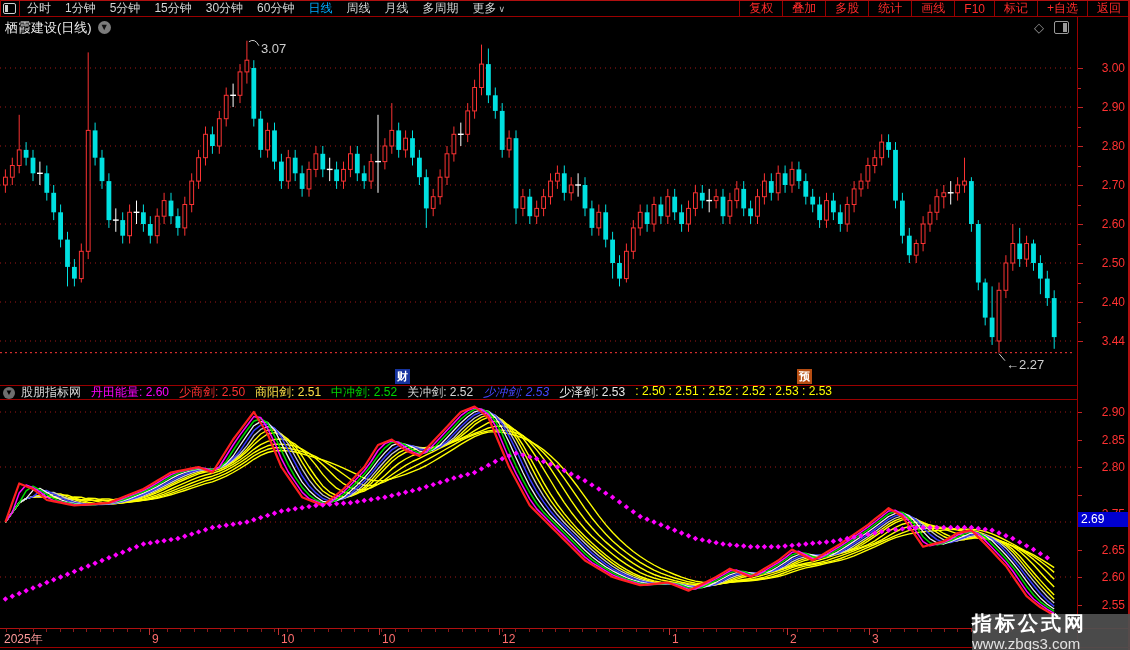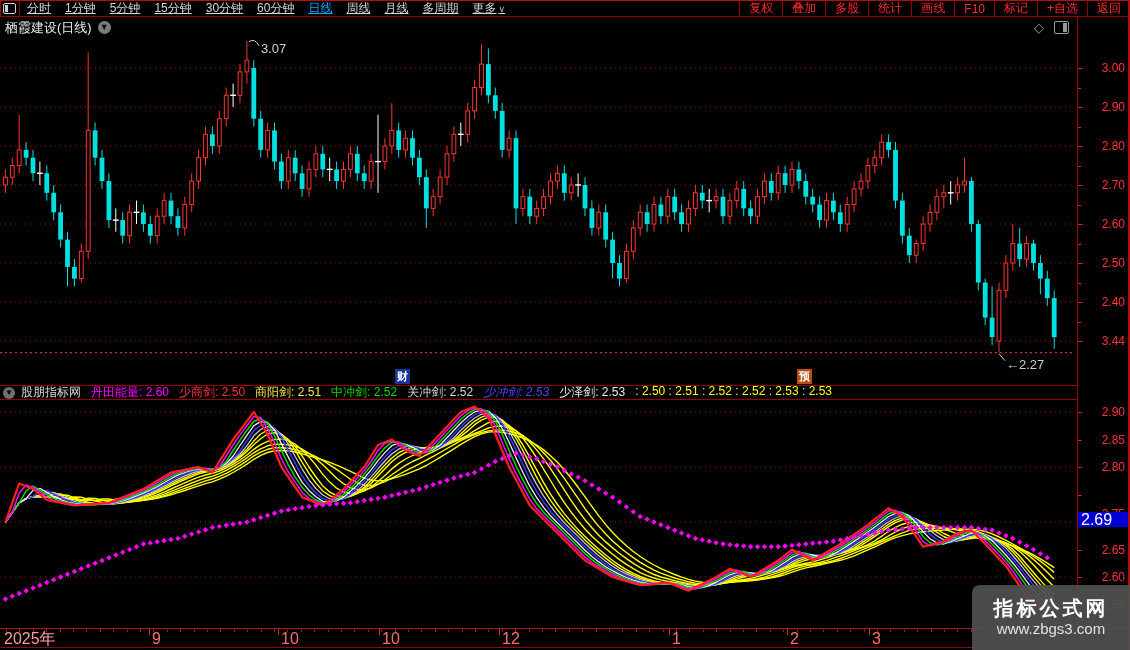--- a/index.html
+++ b/index.html
@@ -8,21 +8,21 @@
   .hline{position:absolute;left:0;width:1130px;height:1px;background:#9b0000;}
   .vline{position:absolute;width:1px;background:#9b0000;}
   
   .topbar{position:absolute;left:0;top:0;width:1130px;height:17px;display:flex;align-items:center;
           font-size:12px;color:#d4d4d4;}
   .tb-iconcell{width:19px;height:16px;display:flex;align-items:center;justify-content:center;
                border-right:1px solid #9b0000;}
   .tb-icon{width:11px;height:9px;border:1px solid #cfcfcf;border-radius:2px;position:relative;background:#000;}
   .tb-icon:before{content:"";position:absolute;left:1px;top:1px;bottom:1px;width:3px;background:#cfcfcf;}
   .tb-left{display:flex;align-items:center;margin-left:7px;}
-  .tb-left .tbi{margin-right:14px;cursor:default;white-space:nowrap;text-decoration:underline;}
+  .tb-left .tbi{margin-right:14px;cursor:default;white-space:nowrap;}
   .tbi.active{color:#00aaff;}
   .tb-more-arrow{font-size:9px;color:#bdbdbd;margin-left:2px;}
   .tb-right{margin-left:auto;display:flex;align-items:stretch;color:#ff2a2a;height:16px;}
   .tb-right .tbr{padding:0 9px;border-left:1px solid #9b0000;display:flex;align-items:center;white-space:nowrap;}
   
   .titlebar{position:absolute;left:0;top:17px;width:1077px;height:21px;display:flex;align-items:center;}
   .title-text{color:#ececec;font-size:13px;margin-left:5px;}
   .circ-chevron{width:13px;height:13px;border-radius:50%;background:#7c7c7c;color:#0e0e0e;font-size:9px;
                 display:flex;align-items:center;justify-content:center;margin-left:6px;line-height:1;}
   .title-icons{margin-left:auto;display:flex;align-items:center;margin-right:8px;color:#9a9a9a;}
@@ -39,30 +39,30 @@
   .indrow{position:absolute;left:0;top:386px;width:1077px;height:13px;display:flex;align-items:center;
           font-size:12px;white-space:nowrap;overflow:hidden;}
   .indrow .tok{margin-right:10px;}
   .ind-chevron{width:12px;height:12px;border-radius:50%;background:#6e6e6e;color:#000;font-size:8px;
                display:flex;align-items:center;justify-content:center;margin:0 6px 0 3px;flex:none;line-height:1;}
   
   .axiscol{position:absolute;left:1077px;top:17px;width:53px;height:631px;background:#000;}
   .axis-label{position:absolute;right:5px;color:#ff3232;font-size:12px;line-height:12px;}
   .tickmark{position:absolute;left:0;height:1px;background:#c22424;}
   .price-box{position:absolute;left:1px;width:48px;height:15px;background:#0000d0;color:#fff;
-             font-size:16px;line-height:15px;padding-left:3px;}
+             font-size:12px;line-height:15px;padding-left:3px;}
   
   .timeaxis{position:absolute;left:0;top:628px;width:1130px;height:20px;}
-  .ta-label{position:absolute;top:4px;font-size:16px;color:#ff6e6e;line-height:14px;}
+  .ta-label{position:absolute;top:4px;font-size:12px;color:#ff6e6e;line-height:14px;}
   .ta-label.year{color:#ff9a9a;}
   .ta-tick{position:absolute;top:0;width:1px;background:#8b1a1a;}
   .ta-tick.month{background:#c03030;}
   
-  .watermark{position:absolute;right:0;bottom:0;width:158px;height:65px;background:rgba(80,80,80,0.93);
-             border-radius:8px 0 0 0;z-index:60;display:flex;flex-direction:column;align-items:center;
+  .watermark{position:absolute;right:0;bottom:0;width:158px;height:36px;background:rgba(80,80,80,0.93);
+             border-radius:8px 0 0 0;z-index:60;display:flex;flex-direction:column;align-items:flex-start;
              justify-content:center;}
   .wm1{color:#fff;font-size:20px;font-weight:bold;letter-spacing:3px;line-height:23px;}
   .wm2{color:#e2e2e2;font-size:15px;line-height:18px;}
 </style>
 </head>
 <body>
 
 <div class="screen">
 
   <div class="topbar">

